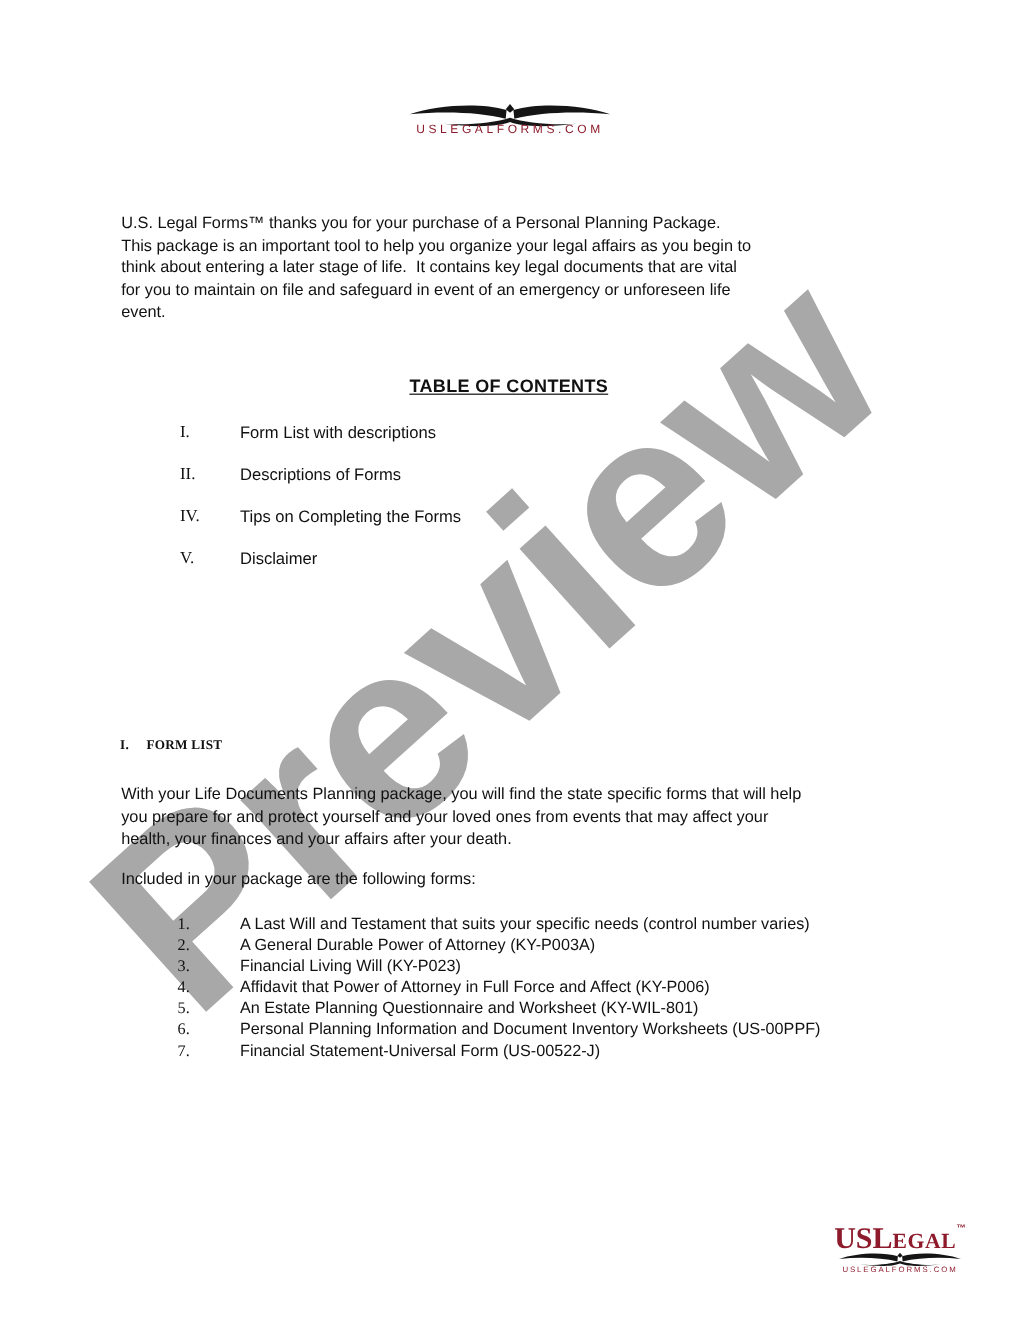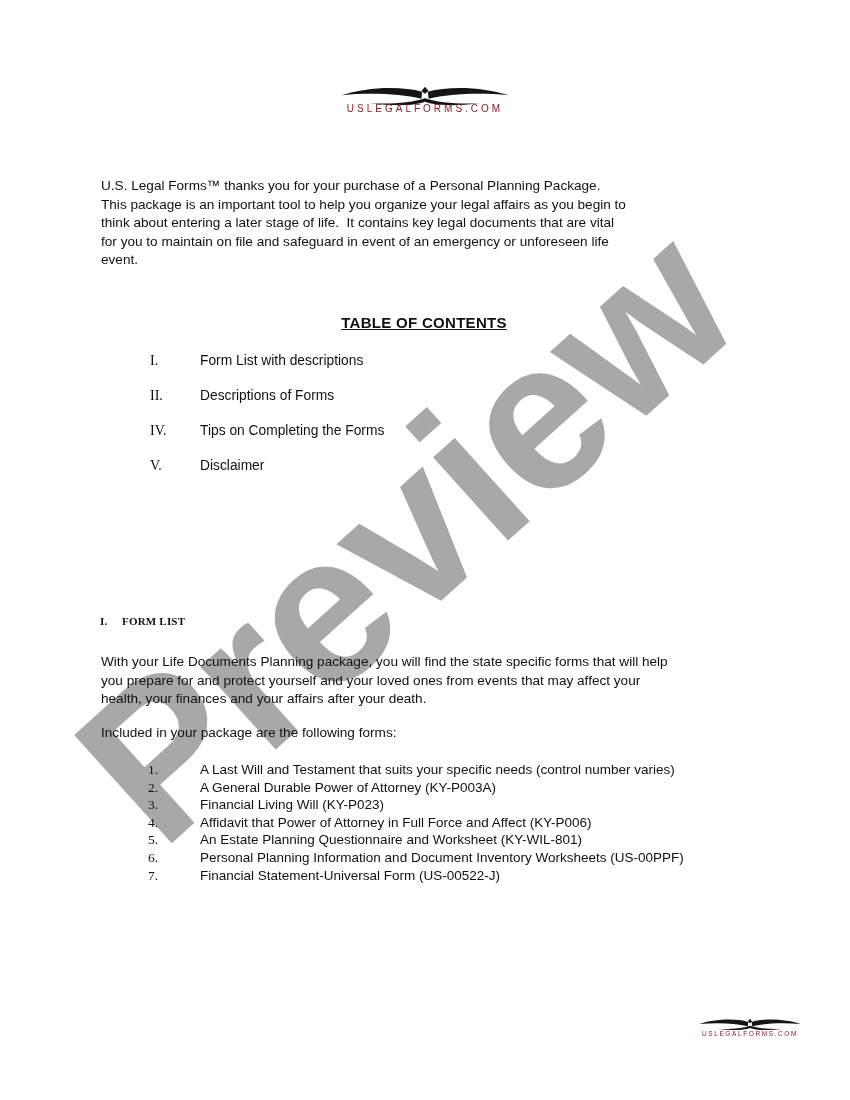--- a/index.html
+++ b/index.html
@@ -178,20 +178,21 @@
         <span class="form-number">6.</span>
         <span class="form-text">Personal Planning Information and Document Inventory Worksheets (US-00PPF)</span>
       </li>
       <li class="form-item">
         <span class="form-number">7.</span>
         <span class="form-text">Financial Statement-Universal Form (US-00522-J)</span>
       </li>
     </ol>
 
     <footer class="logo-bottom">
+      <div class="logo-word"><span class="logo-big">USL</span><span class="logo-small">EGAL</span><span class="tm">™</span></div>
       <svg class="eagle" width="104" height="13" viewBox="0 0 240 28">
         <path fill="#151515" d="M120 1 l5 6 -5 4 -5 -4 z"></path>
         <path fill="#151515" d="M116 8 C85 -1 35 2 3 13 C45 9 85 11 115 18 Z"></path>
         <path fill="#151515" d="M124 8 C155 -1 205 2 237 13 C195 9 155 11 125 18 Z"></path>
         <path fill="#151515" d="M120 17 C102 23 72 26 42 24 C76 28 106 28 120 22 C134 28 164 28 198 24 C168 26 138 23 120 17 Z"></path>
       </svg>
       <div class="logo-site">USLEGALFORMS.COM</div>
     </footer>
 
   </div>

